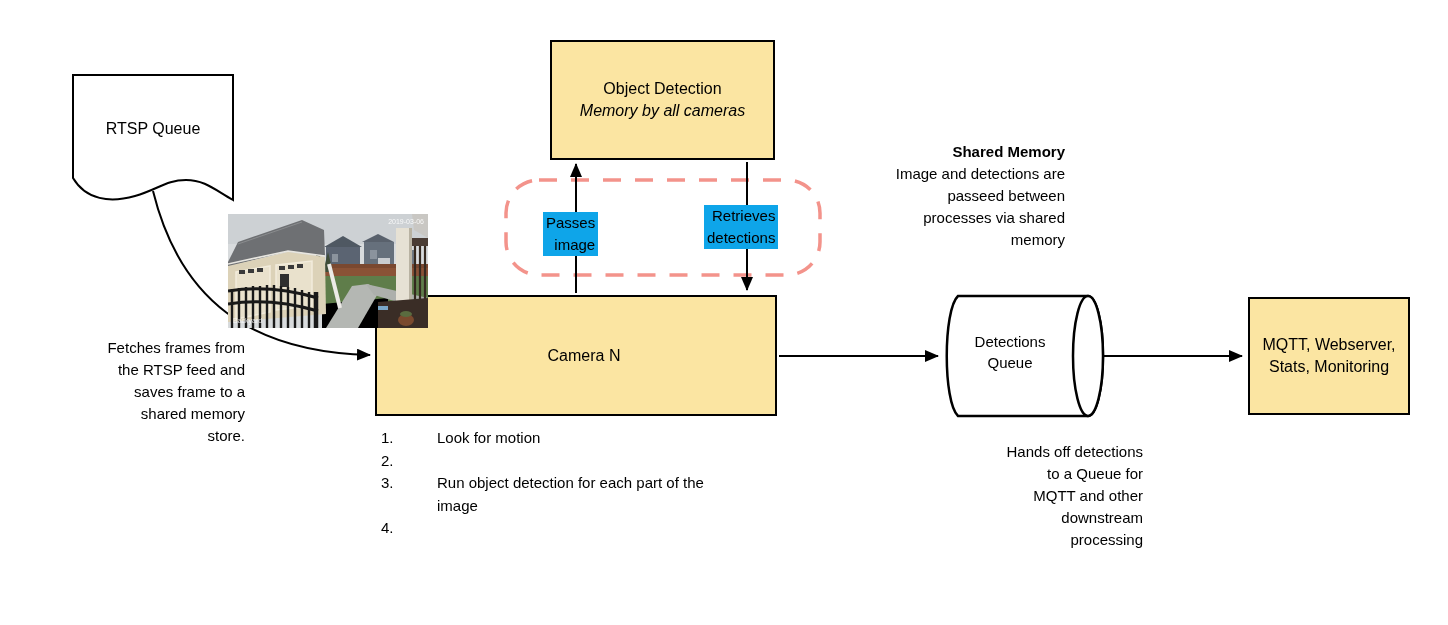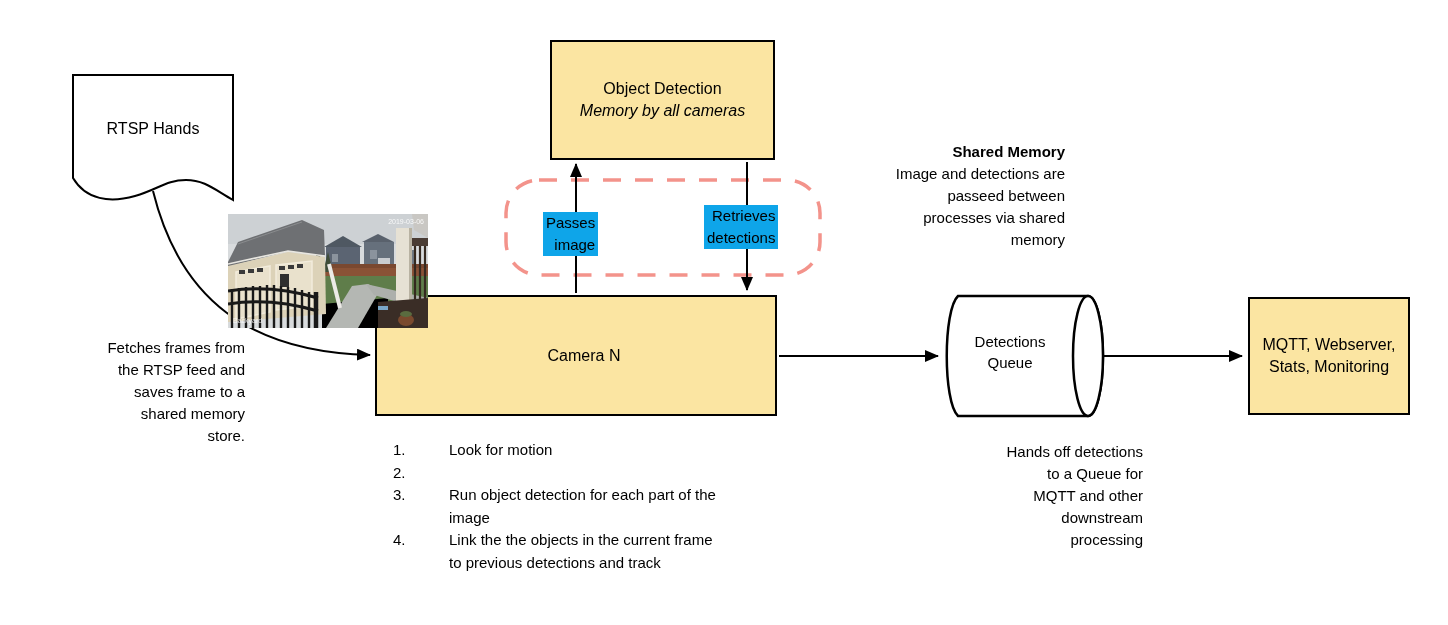--- a/index.html
+++ b/index.html
@@ -15,21 +15,21 @@
   .node{position:absolute;z-index:2;background:var(--node_fill);border:2px solid var(--node_border);
         display:flex;flex-direction:column;align-items:center;justify-content:center;
         font-size:16px;line-height:22px;text-align:center;box-sizing:border-box;}
   .lbl{position:absolute;z-index:4;font-size:15px;line-height:22px;text-align:right;}
   .ml{white-space:pre-line;}
   .center{text-align:center;}
   .whitebg{background:#0ea5e9;padding:0 3px;}
   .bold{font-weight:bold;}
   .italic{font-style:italic;}
   .photo{position:absolute;left:228px;top:214px;width:200px;height:114px;z-index:3;}
-  ol.steps{list-style:none;counter-reset:s;margin:12px;padding:0;position:absolute;left:381px;top:427px;
+  ol.steps{list-style:none;counter-reset:s;margin:0;padding:0;position:absolute;left:381px;top:427px;
            width:400px;z-index:4;font-size:15px;line-height:22.5px;}
   ol.steps li{counter-increment:s;display:flex;}
   ol.steps li .num{flex:0 0 56px;}
   ol.steps li .num::before{content:counter(s) ".";}
   ol.steps li .txt{white-space:pre-line;}
   .dashed-outline{stroke:var(--shared_memory_outline);}
   .qlabel{position:absolute;left:950px;top:331px;width:120px;z-index:4;font-size:15px;line-height:21px;
           text-align:center;white-space:pre-line;}
 </style>
 </head>
@@ -72,21 +72,21 @@
   <div class="node" style="left:375px;top:295px;width:402px;height:121px;padding-left:16px;">
     <div>Camera N</div>
   </div>
 
   <div class="node ml" style="left:1248px;top:297px;width:162px;height:118px;">MQTT, Webserver,
 Stats, Monitoring</div>
 
   <div class="qlabel">Detections
 Queue</div>
 
-  <div class="lbl center" style="left:73px;top:118px;width:160px;font-size:16px;">RTSP Hands</div>
+  <div class="lbl center" style="left:73px;top:118px;width:160px;font-size:16px;">RTSP Queue</div>
 
   <div class="lbl ml" style="left:45px;top:337px;width:200px;">Fetches frames from
 the RTSP feed and
 saves frame to a
 shared memory
 store.</div>
 
   <div class="lbl ml whitebg" style="left:543px;top:212px;">Passes
 image</div>
 
@@ -115,22 +115,20 @@
     <li>
         <span class="num"></span>
       </li>
     <li>
         <span class="num"></span>
         <span class="txt">Run object detection for each part of the
 image</span>
       </li>
     <li>
         <span class="num"></span>
-        <span class="txt">Link the the objects in the current frame
-to previous detections and track</span>
       </li>
   </ol>
 
   <div class="photo">
     <svg width="200" height="114" viewBox="0 0 200 114">
 
       <rect x="0" y="0" width="200" height="114" fill="#d8dbdd"></rect>
       <rect x="0" y="0" width="200" height="30" fill="#cdd1d4"></rect>
 
       <g>

